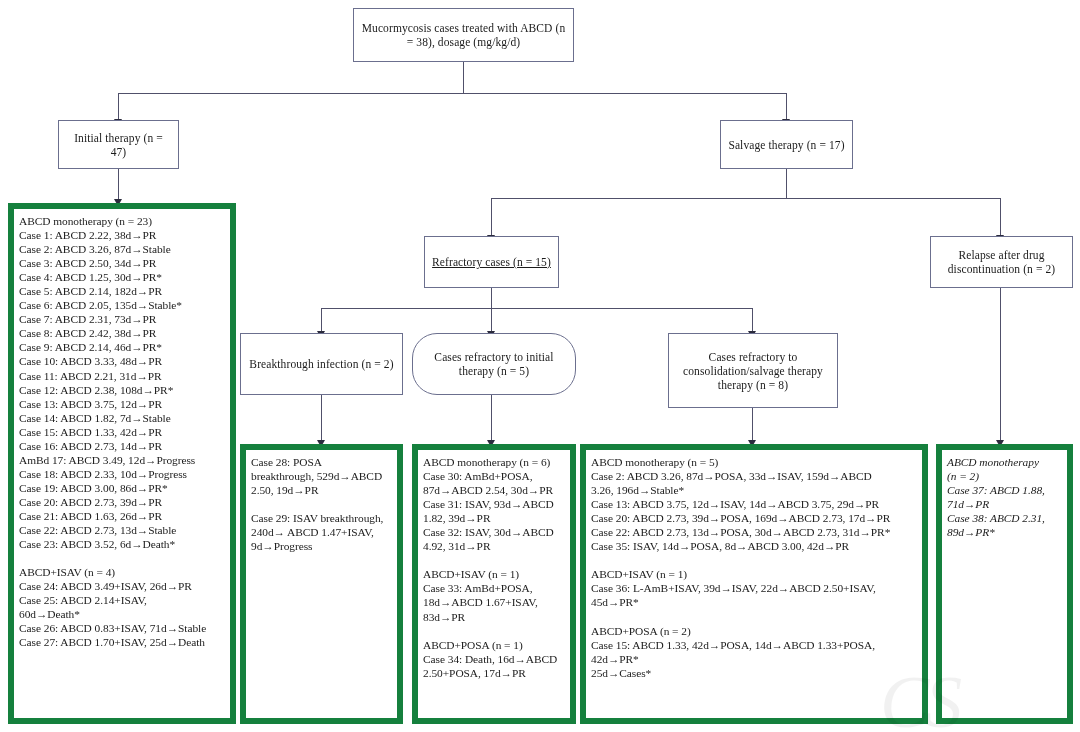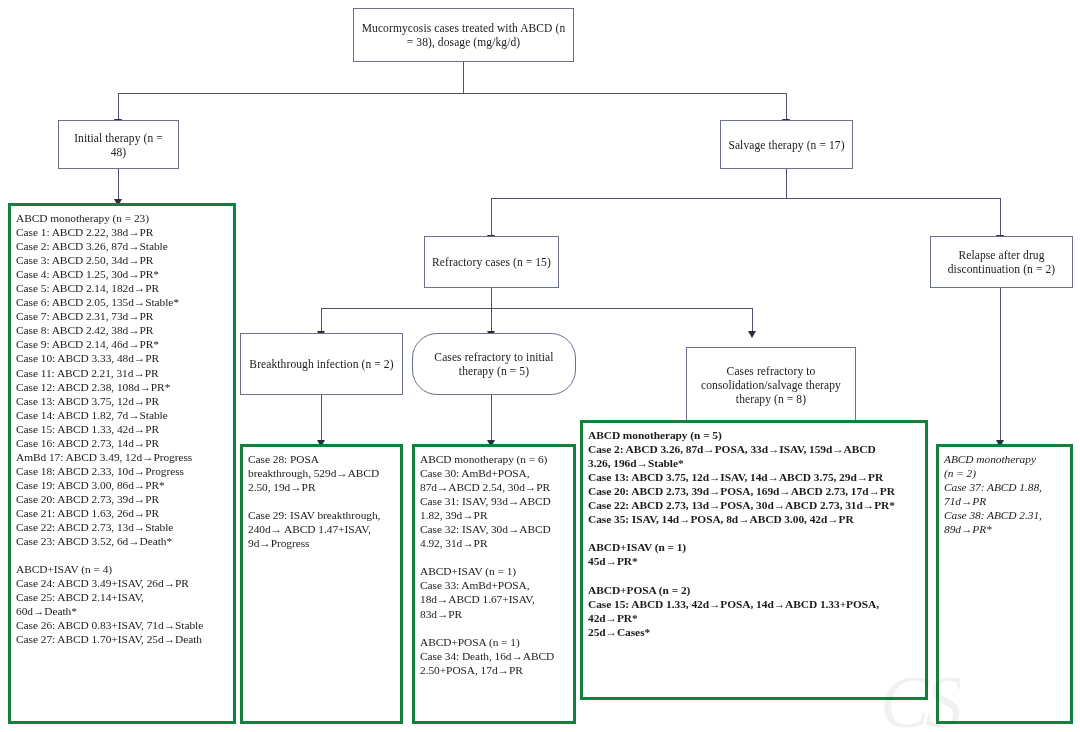--- a/index.html
+++ b/index.html
@@ -28,21 +28,21 @@
   .node .ttl{
     font-size:11.5px;line-height:14px;font-weight:400;
     letter-spacing:.1px;
     padding:0 6px;
   }
 
   
   .listbox{
     position:absolute;
     box-sizing:border-box;
-    border:3px solid #15803d;
+    border:6px solid #15803d;
     background:#ffffff;
     padding:5px 4px 4px 5px;
     z-index:3;
     overflow:hidden;
   }
   .listbox .ln{
     font-size:11.4px;
     line-height:14.05px;
     white-space:pre-wrap;
     letter-spacing:-0.05px;
@@ -117,49 +117,49 @@
   <div class="ln-v" style="left:1000px;top:288px;height:154px;"></div>
   <div class="arrow" style="left:996px;top:440px;"></div>
 
   <div class="node center" style="left:353px;top:8px;width:221px;height:54px;">
     <div class="ttl">Mucormycosis cases treated with
 ABCD (n = 38), dosage (mg/kg/d)</div>
   </div>
 
   <div class="node center" style="left:58px;top:120px;width:121px;height:49px;">
     <div class="ttl">Initial therapy
-(n = 48)</div>
+(n = 47)</div>
   </div>
 
   <div class="node center" style="left:720px;top:120px;width:133px;height:49px;">
     <div class="ttl">Salvage therapy
 (n = 17)</div>
   </div>
 
-  <div class="node center" style="left:424px;top:236px;width:135px;height:52px;">
+  <div class="node center" style="left:424px;top:236px;width:135px;height:52px;text-decoration:underline;">
     <div class="ttl">Refractory cases
 (n = 15)</div>
   </div>
 
   <div class="node center" style="left:930px;top:236px;width:143px;height:52px;">
     <div class="ttl">Relapse after drug
 discontinuation (n = 2)</div>
   </div>
 
   <div class="node center" style="left:240px;top:333px;width:163px;height:62px;">
     <div class="ttl">Breakthrough infection
 (n = 2)</div>
   </div>
 
   <div class="node center" style="left:412px;top:333px;width:164px;height:62px;border-radius:25px;">
     <div class="ttl">Cases refractory to
 initial therapy (n = 5)</div>
   </div>
 
-  <div class="node center" style="left:686px;top:333px;width:170px;height:75px;margin-top:14px;">
+  <div class="node center" style="left:668px;top:333px;width:170px;height:75px;">
     <div class="ttl">Cases refractory to
 consolidation/salvage
 therapy therapy (n = 8)</div>
   </div>
 
   <div class="listbox dark" style="left:8px;top:203px;width:228px;height:521px;">
       <div class="ln">ABCD monotherapy (n = 23)</div>
       <div class="ln">Case 1: ABCD 2.22, 38d→PR</div>
       <div class="ln">Case 2: ABCD 3.26, 87d→Stable</div>
       <div class="ln">Case 3: ABCD 2.50, 34d→PR</div>
@@ -214,30 +214,31 @@
       <div class="ln">ABCD+ISAV (n = 1)</div>
       <div class="ln">Case 33: AmBd+POSA,</div>
       <div class="ln">18d→ABCD 1.67+ISAV,</div>
       <div class="ln">83d→PR</div>
       <div class="ln blank"></div>
       <div class="ln">ABCD+POSA (n = 1)</div>
       <div class="ln">Case 34: Death, 16d→ABCD</div>
       <div class="ln">2.50+POSA, 17d→PR</div>
     </div>
 
-  <div class="listbox dark" style="left:580px;top:420px;width:348px;height:280px;font-weight:bold;">
+  <div class="listbox dark" style="left:580px;top:444px;width:348px;height:280px;">
       <div class="ln">ABCD monotherapy (n = 5)</div>
       <div class="ln">Case 2: ABCD 3.26, 87d→POSA, 33d→ISAV, 159d→ABCD</div>
       <div class="ln">3.26, 196d→Stable*</div>
       <div class="ln">Case 13: ABCD 3.75, 12d→ISAV, 14d→ABCD 3.75, 29d→PR</div>
       <div class="ln">Case 20: ABCD 2.73, 39d→POSA, 169d→ABCD 2.73, 17d→PR</div>
       <div class="ln">Case 22: ABCD 2.73, 13d→POSA, 30d→ABCD 2.73, 31d→PR*</div>
       <div class="ln">Case 35: ISAV, 14d→POSA, 8d→ABCD 3.00, 42d→PR</div>
       <div class="ln blank"></div>
       <div class="ln">ABCD+ISAV (n = 1)</div>
+      <div class="ln">Case 36: L-AmB+ISAV, 39d→ISAV, 22d→ABCD 2.50+ISAV,</div>
       <div class="ln">45d→PR*</div>
       <div class="ln blank"></div>
       <div class="ln">ABCD+POSA (n = 2)</div>
       <div class="ln">Case 15: ABCD 1.33, 42d→POSA, 14d→ABCD 1.33+POSA,</div>
       <div class="ln">42d→PR*</div>
       <div class="ln">25d→Cases*</div>
     </div>
 
   <div class="listbox dark" style="left:936px;top:444px;width:137px;height:280px;font-style:italic;">
       <div class="ln">ABCD monotherapy</div>

